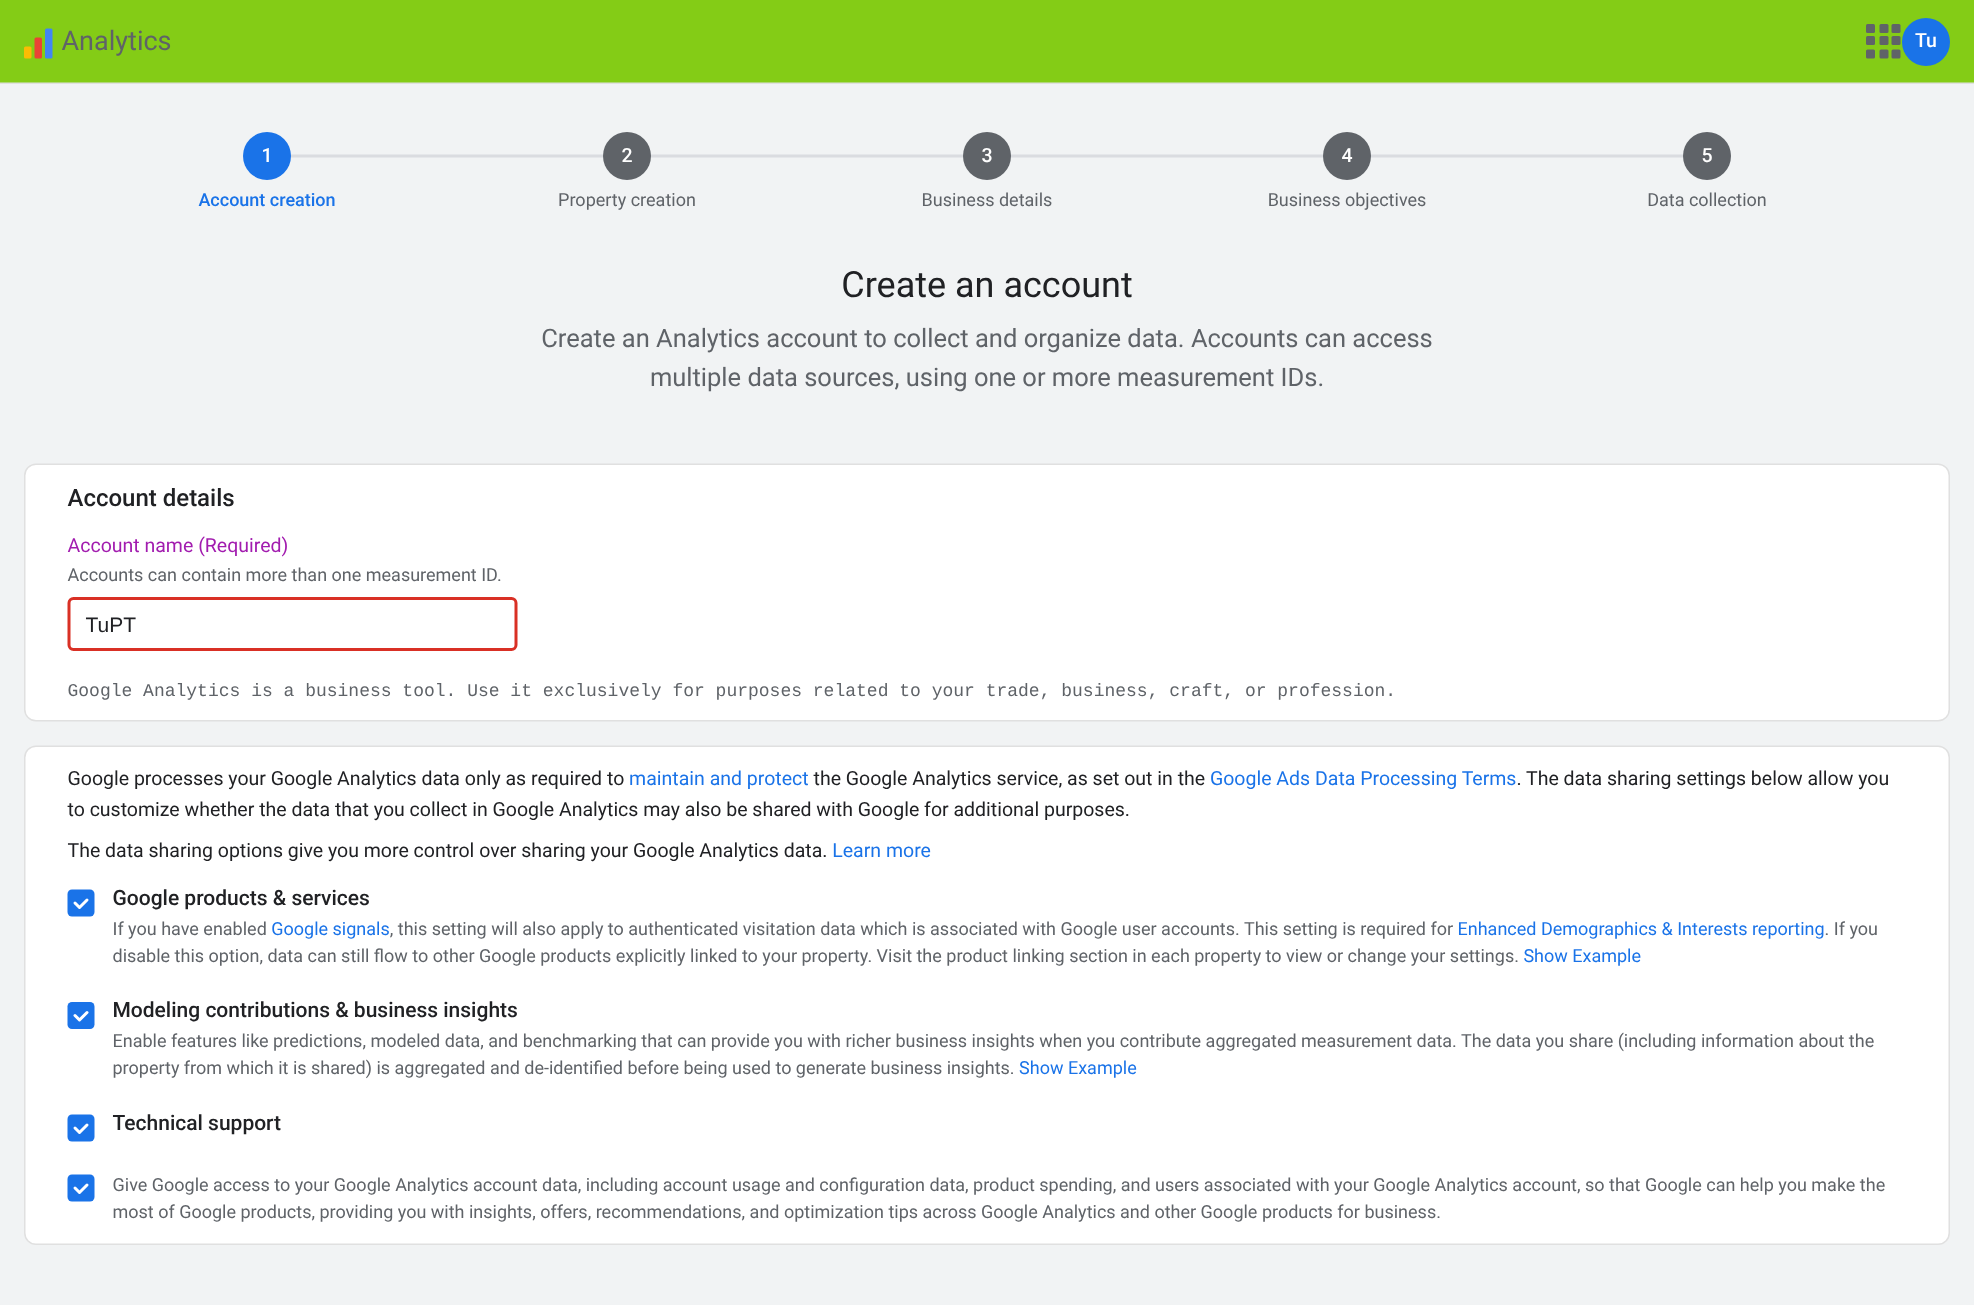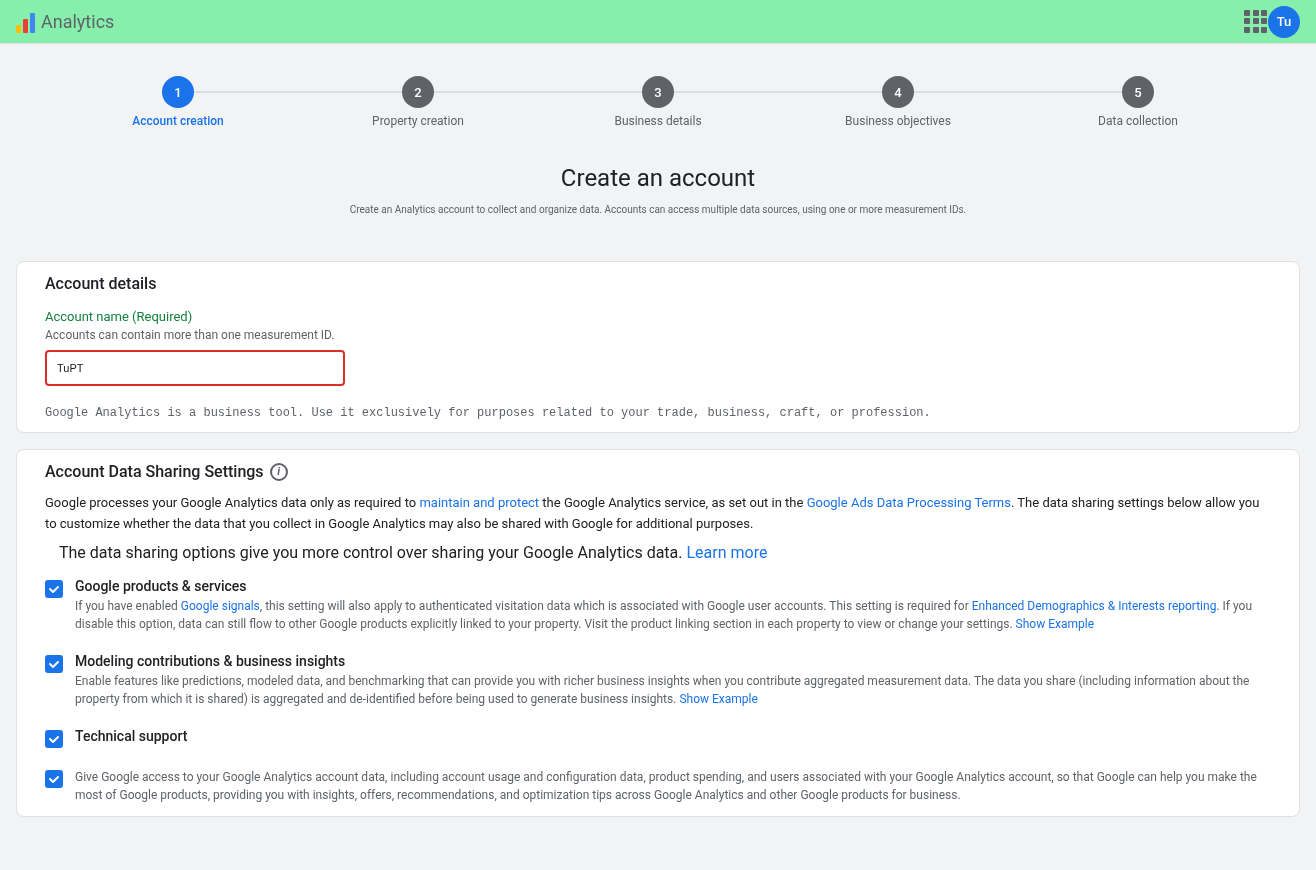--- a/index.html
+++ b/index.html
@@ -6,22 +6,22 @@
     body {
       font-family: 'Google Sans', Roboto, Arial, sans-serif;
       font-size: 14px;
       background: #f1f3f4;
       color: #202124;
       min-height: 870px;
     }
 
     
     .header {
-      background: #86efac;
-      height: 44px;
+      background: #84cc16;
+      height: 56px;
       display: flex;
       align-items: center;
       justify-content: space-between;
       padding: 0 16px;
       border-bottom: 1px solid #e0e0e0;
       position: sticky;
       top: 0;
       z-index: 10;
     }
     .header-left {
@@ -161,21 +161,21 @@
       text-align: center;
       margin-bottom: 44px;
     }
     .page-title {
       font-size: 24px;
       font-weight: 400;
       color: #202124;
       margin-bottom: 10px;
     }
     .page-subtitle {
-      font-size: 10px;
+      font-size: 17px;
       color: #5f6368;
       line-height: 1.5;
       max-width: 620px;
       margin: 0 auto;
     }
 
     
     .card {
       background: #fff;
       border: 1px solid #e0e0e0;
@@ -186,35 +186,35 @@
     .card-title {
       font-size: 16px;
       font-weight: 500;
       color: #202124;
       margin-bottom: 16px;
     }
 
     
     .field-label {
       font-size: 13px;
-      color: #15803d;
+      color: #a21caf;
       margin-bottom: 4px;
     }
     .field-hint {
       font-size: 12px;
       color: #5f6368;
       margin-bottom: 8px;
     }
     .text-input {
       width: 300px;
       height: 36px;
       border: 2px solid #d93025;
       border-radius: 4px;
       padding: 0 10px;
-      font-size: 11px;
+      font-size: 14px;
       color: #202124;
       outline: none;
     }
     .business-tool-note {
       margin-top: 20px;
       font-size: 12px;
       color: #5f6368;
       font-family: Liberation Mono, monospace;
     }
 
@@ -248,24 +248,23 @@
       font-size: 13px;
       color: #202124;
       line-height: 1.6;
       margin-bottom: 8px;
     }
     .sharing-desc a, .learn-more-link, .link {
       color: #1a73e8;
       text-decoration: none;
     }
     .options-note {
-      font-size: 16px;
+      font-size: 13px;
       color: #202124;
       margin-bottom: 16px;
-      margin-left: 14px;
     }
 
     
     .checkbox-group {
       display: flex;
       flex-direction: column;
       gap: 20px;
     }
     .checkbox-item {
       display: flex;
@@ -369,24 +368,20 @@
 
   <div class="card">
     <div class="card-title">Account details</div>
     <div class="field-label">Account name (Required)</div>
     <div class="field-hint">Accounts can contain more than one measurement ID.</div>
     <input type="text" class="text-input" value="TuPT" style="">
     <div class="business-tool-note">Google Analytics is a business tool. Use it exclusively for purposes related to your trade, business, craft, or profession.</div>
   </div>
 
   <div class="card">
-    <div class="section-title-row">
-      <span class="section-title">Account Data Sharing Settings</span>
-      <div class="info-icon">i</div>
-    </div>
 
     <p class="sharing-desc">
       Google processes your Google Analytics data only as required to
       <a href="#">maintain and protect</a>
       the Google Analytics service, as set out in the
       <a href="#">Google Ads Data Processing Terms</a>.
       The data sharing settings below allow you to customize whether the data that you collect in Google Analytics may also be shared with Google for additional purposes.
     </p>
 
     <p class="options-note">

